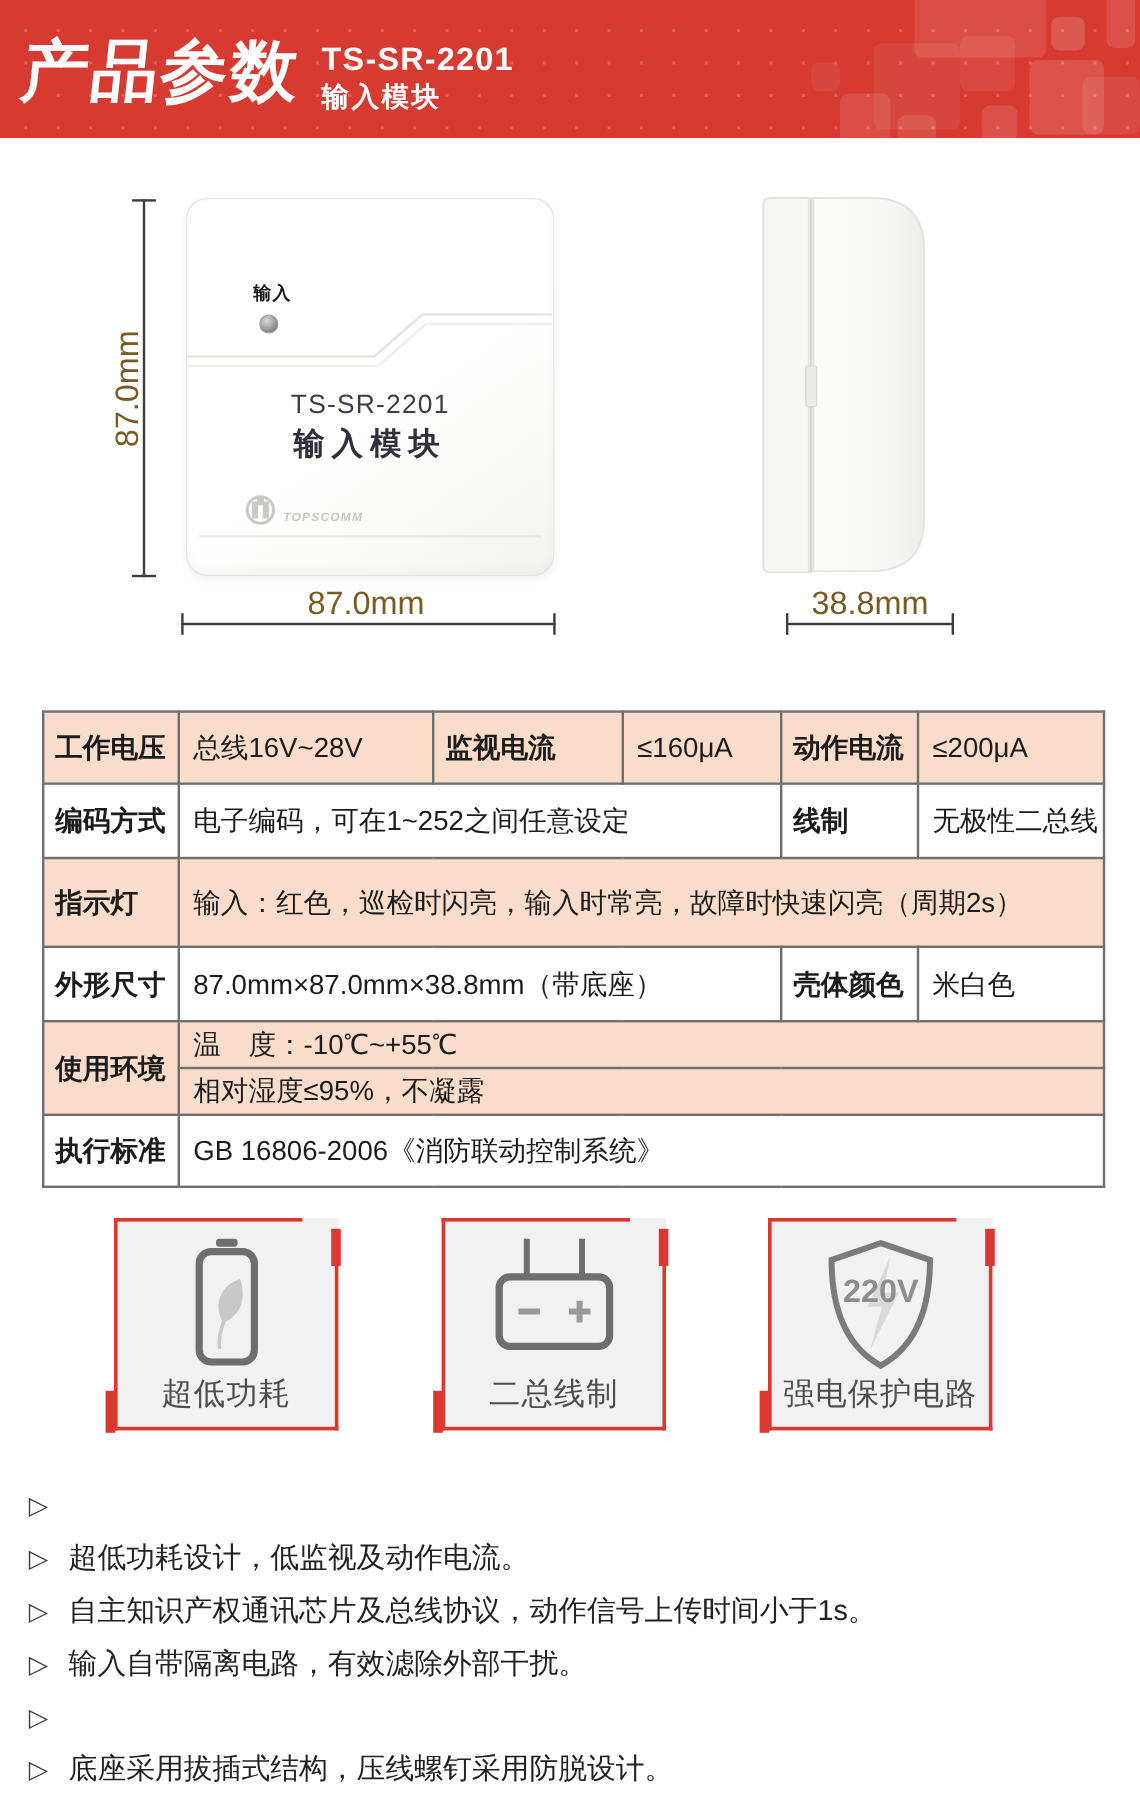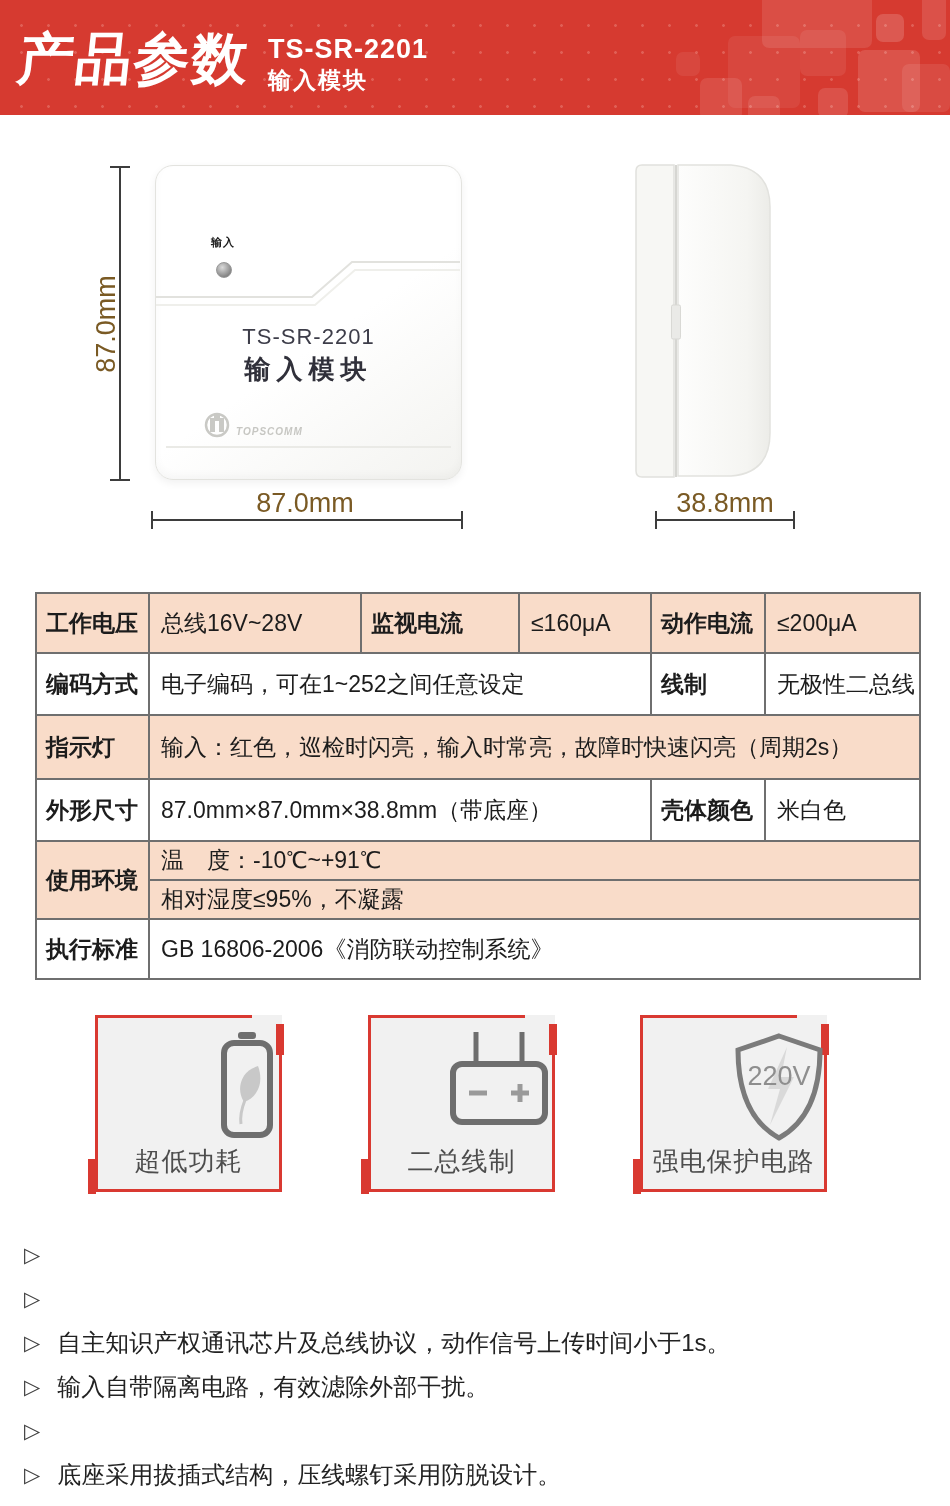--- a/index.html
+++ b/index.html
@@ -30,48 +30,48 @@
   .dimline-h::before{left:0;} .dimline-h::after{right:0;}
   .dim-front-label{position:absolute;left:240px;top:488px;width:130px;text-align:center;}
   .dim-side-label{position:absolute;left:655px;top:488px;width:140px;text-align:center;}
 
   
   .front-module{position:absolute;left:155px;top:165px;width:305px;height:313px;
     background:linear-gradient(145deg,#ffffff 55%,#f3f3f0);
     border:1px solid #e3e3df;border-radius:18px;
     box-shadow:0 3px 8px rgba(0,0,0,0.06), inset 0 -4px 8px rgba(0,0,0,0.03);}
   .front-module svg.seams{position:absolute;left:0;top:0;}
-  .led-label{position:absolute;left:55px;top:69px;font-size:11px;font-weight:bold;color:#1b1b1b;letter-spacing:1px;}
+  .led-label{position:absolute;left:55px;top:69px;font-size:15px;font-weight:bold;color:#1b1b1b;letter-spacing:1px;}
   .led{position:absolute;left:60px;top:96px;width:14px;height:14px;border-radius:50%;
     background:radial-gradient(circle at 38% 32%, #dadada, #828282 75%);border:1px solid #979797;}
   .fm-model{position:absolute;left:0;top:158px;width:100%;text-align:center;font-size:22px;color:#3d3d49;letter-spacing:1px;}
   .fm-name{position:absolute;left:0;top:186px;width:100%;text-align:center;font-size:26px;font-weight:bold;color:#30303a;letter-spacing:6px;}
   .fm-logo{position:absolute;left:46px;top:244px;display:flex;align-items:flex-end;}
   .fm-brand{font-size:10px;font-weight:bold;font-style:italic;color:#c7c7c3;letter-spacing:1px;margin-left:4px;margin-bottom:3px;}
 
   
   .side-module{position:absolute;left:633px;top:161px;}
 
   
   table.spec{position:absolute;left:35px;top:592px;width:884px;border-collapse:collapse;table-layout:fixed;}
   table.spec th,table.spec td{border:2px solid #6f6f6f;font-size:23px;color:#1c1c1c;
     padding:0 16px 0 11px;text-align:left;vertical-align:middle;overflow:hidden;white-space:nowrap;}
   table.spec th{font-weight:bold;padding-left:9px;}
   .pink{background:#f9dcc9;}
-  tr.r-big{height:60px;} tr.r-mid{height:62px;} tr.r-tall{height:64px;} tr.r-half{height:39px;}
+  tr.r-big{height:60px;} tr.r-mid{height:62px;} tr.r-tall{height:74px;} tr.r-half{height:39px;}
 
   
   .card{position:absolute;top:1015px;width:187px;height:177px;background:#f1f1f1;}
   .card .ft{position:absolute;left:0;top:0;width:157px;height:3px;background:#d93931;}
   .card .fl{position:absolute;left:0;top:0;width:3px;height:177px;background:#d93931;}
   .card .fb{position:absolute;left:0;bottom:0;width:187px;height:3px;background:#d93931;}
   .card .fr{position:absolute;right:0;top:30px;width:3px;height:147px;background:#d93931;}
   .card .ctr{position:absolute;right:-2px;top:9px;width:8px;height:31px;background:#d93931;}
   .card .cbl{position:absolute;left:-7px;bottom:-2px;width:8px;height:35px;background:#d93931;}
-  .card .icon-wrap{position:absolute;left:0;top:16px;width:100%;height:110px;display:flex;justify-content:flex-end;align-items:center;}
+  .card .icon-wrap{position:absolute;left:0;top:16px;width:100%;height:110px;display:flex;justify-content:center;align-items:center;font-weight:bold;}
   .card .clabel{position:absolute;left:0;bottom:13px;width:100%;text-align:center;font-size:26px;color:#4d4d4d;letter-spacing:1px;}
 
   
   .bullets{position:absolute;left:24px;top:1240px;width:912px;}
   .bullet{display:flex;align-items:flex-start;margin-bottom:14px;font-size:24px;color:#222222;line-height:30px;}
   .tri{font-family:"DejaVu Sans",sans-serif;font-size:21px;color:#3d3d3d;margin-right:17px;line-height:30px;flex:0 0 auto;}
 </style>
 </head>
 <body>
 
@@ -166,21 +166,21 @@
     <td class="pink" colspan="5">输入：红色，巡检时闪亮，输入时常亮，故障时快速闪亮（周期2s）</td>
   </tr>
   <tr class="r-mid">
     <th>外形尺寸</th>
     <td colspan="3">87.0mm×87.0mm×38.8mm（带底座）</td>
     <th>壳体颜色</th>
     <td>米白色</td>
   </tr>
   <tr class="r-half">
     <th class="pink" rowspan="2">使用环境</th>
-    <td class="pink" colspan="5">温　度：-10℃~+91℃</td>
+    <td class="pink" colspan="5">温　度：-10℃~+55℃</td>
   </tr>
   <tr class="r-half">
     <td class="pink" colspan="5">相对湿度≤95%，不凝露</td>
   </tr>
   <tr class="r-big">
     <th>执行标准</th>
     <td colspan="5">GB 16806-2006《消防联动控制系统》</td>
   </tr>
 </tbody>
   </table>
@@ -239,20 +239,21 @@
   </div>
   <div class="clabel">强电保护电路</div>
 </div>
 
 <div class="bullets">
   <div class="bullet">
     <span class="tri">▷</span>
   </div>
   <div class="bullet">
     <span class="tri">▷</span>
+    <span>超低功耗设计，低监视及动作电流。</span>
   </div>
   <div class="bullet">
     <span class="tri">▷</span>
     <span>自主知识产权通讯芯片及总线协议，动作信号上传时间小于1s。</span>
   </div>
   <div class="bullet">
     <span class="tri">▷</span>
     <span>输入自带隔离电路，有效滤除外部干扰。</span>
   </div>
   <div class="bullet">

